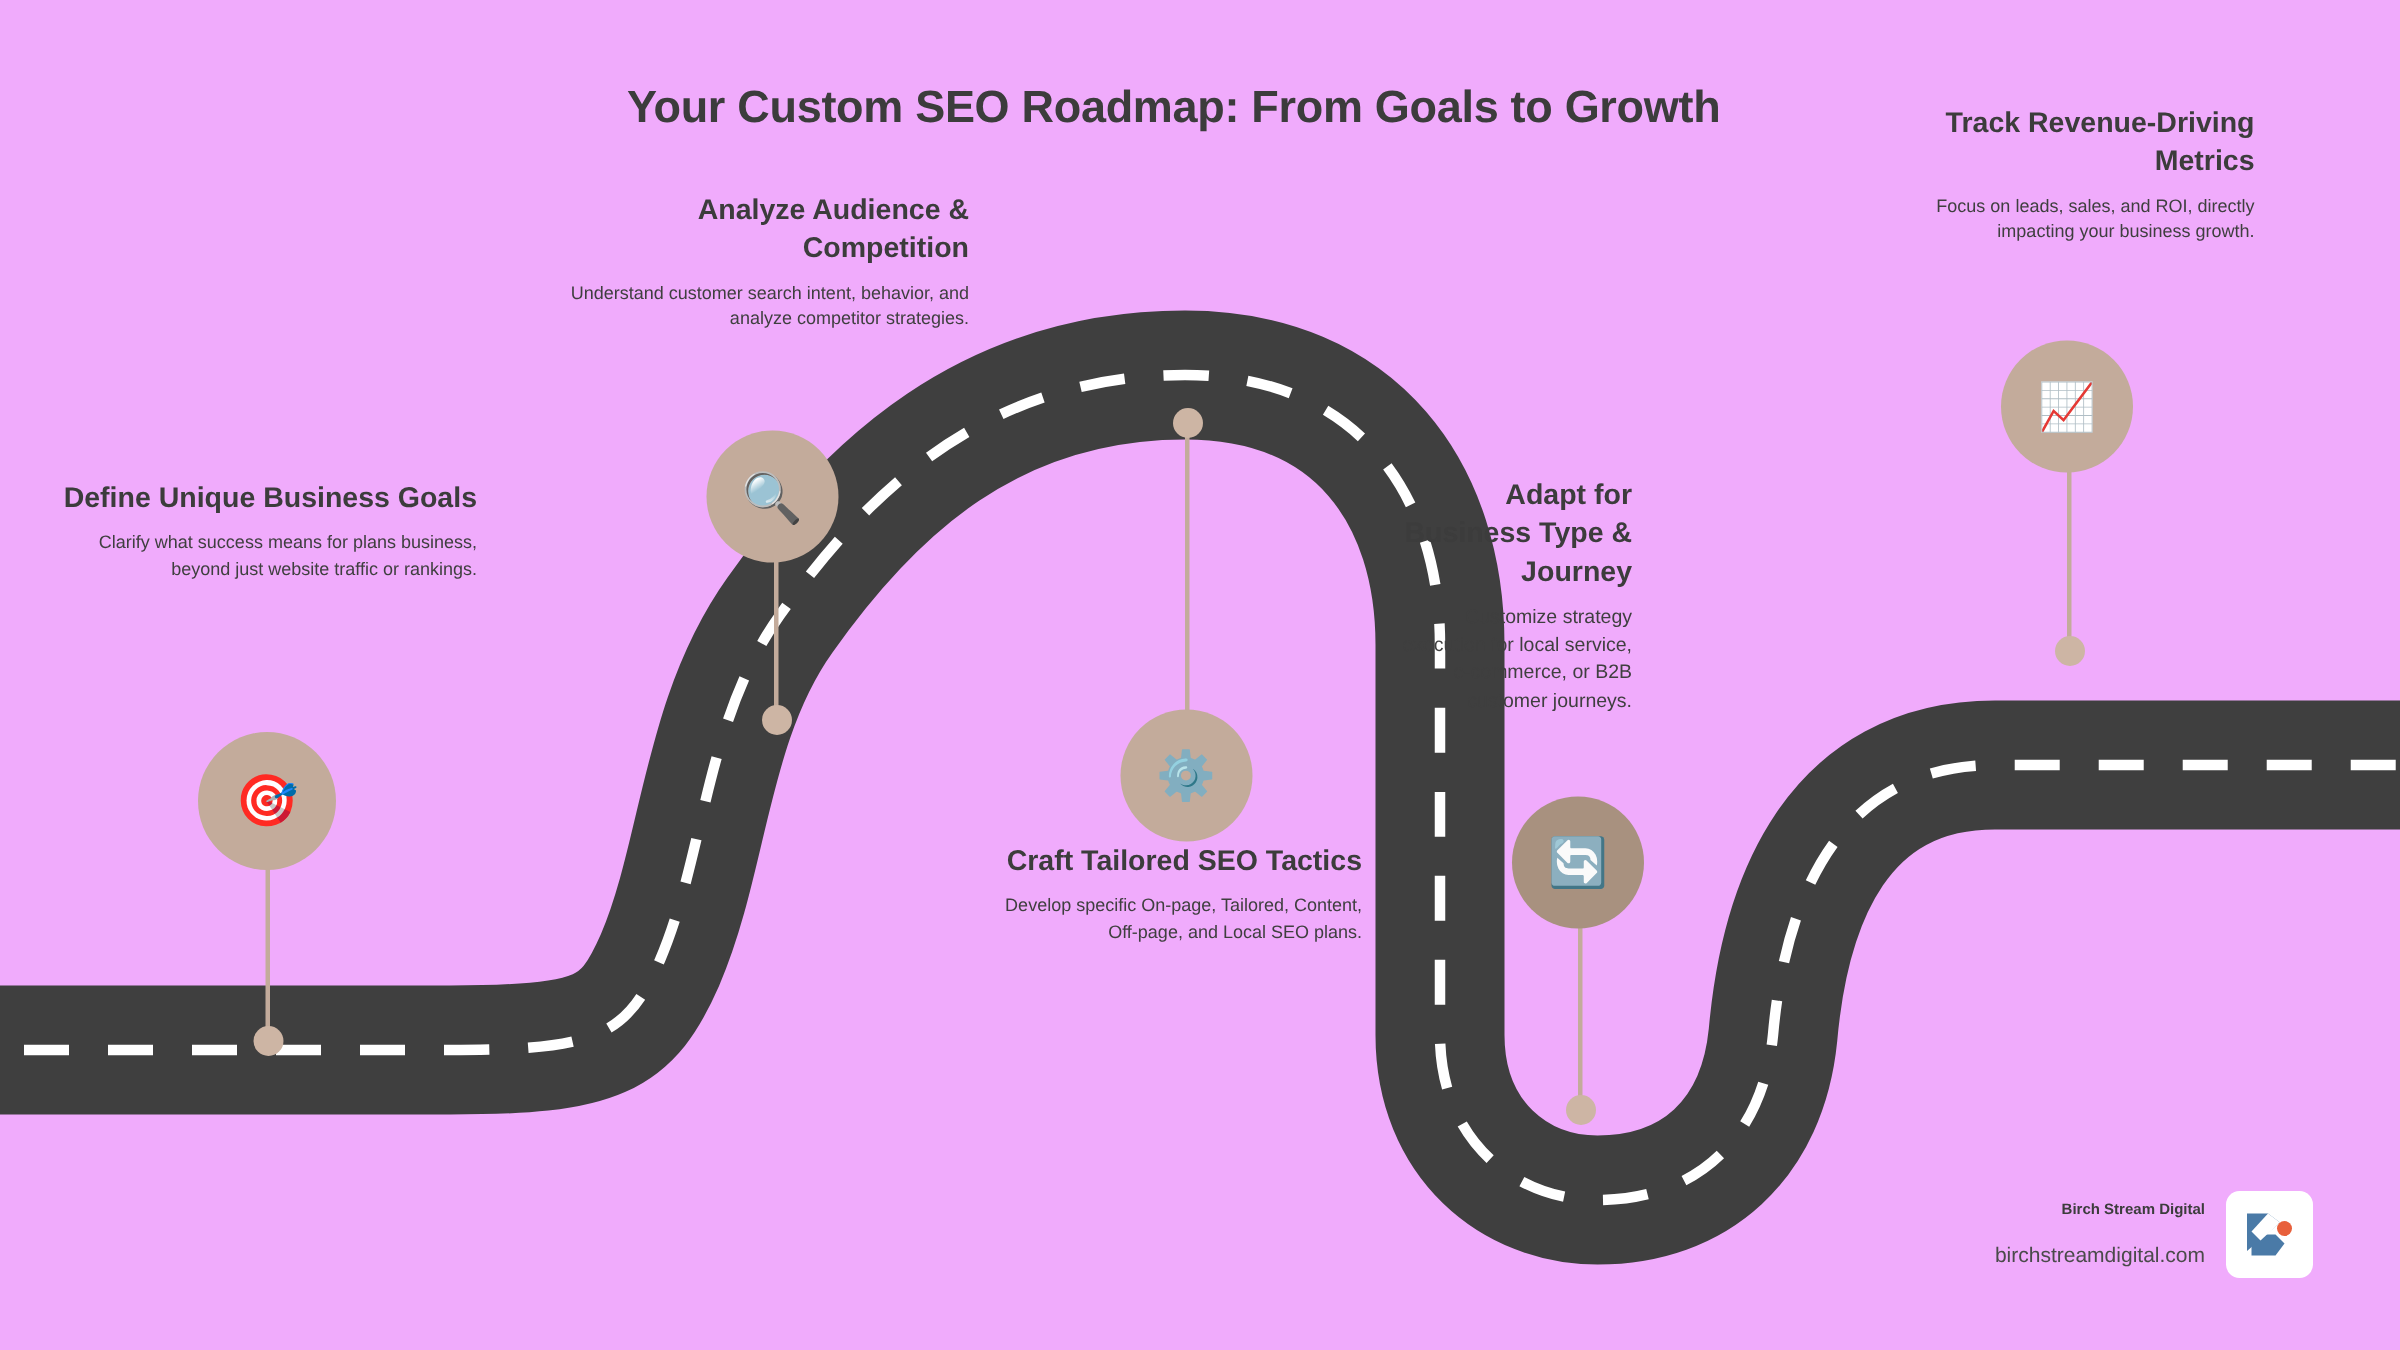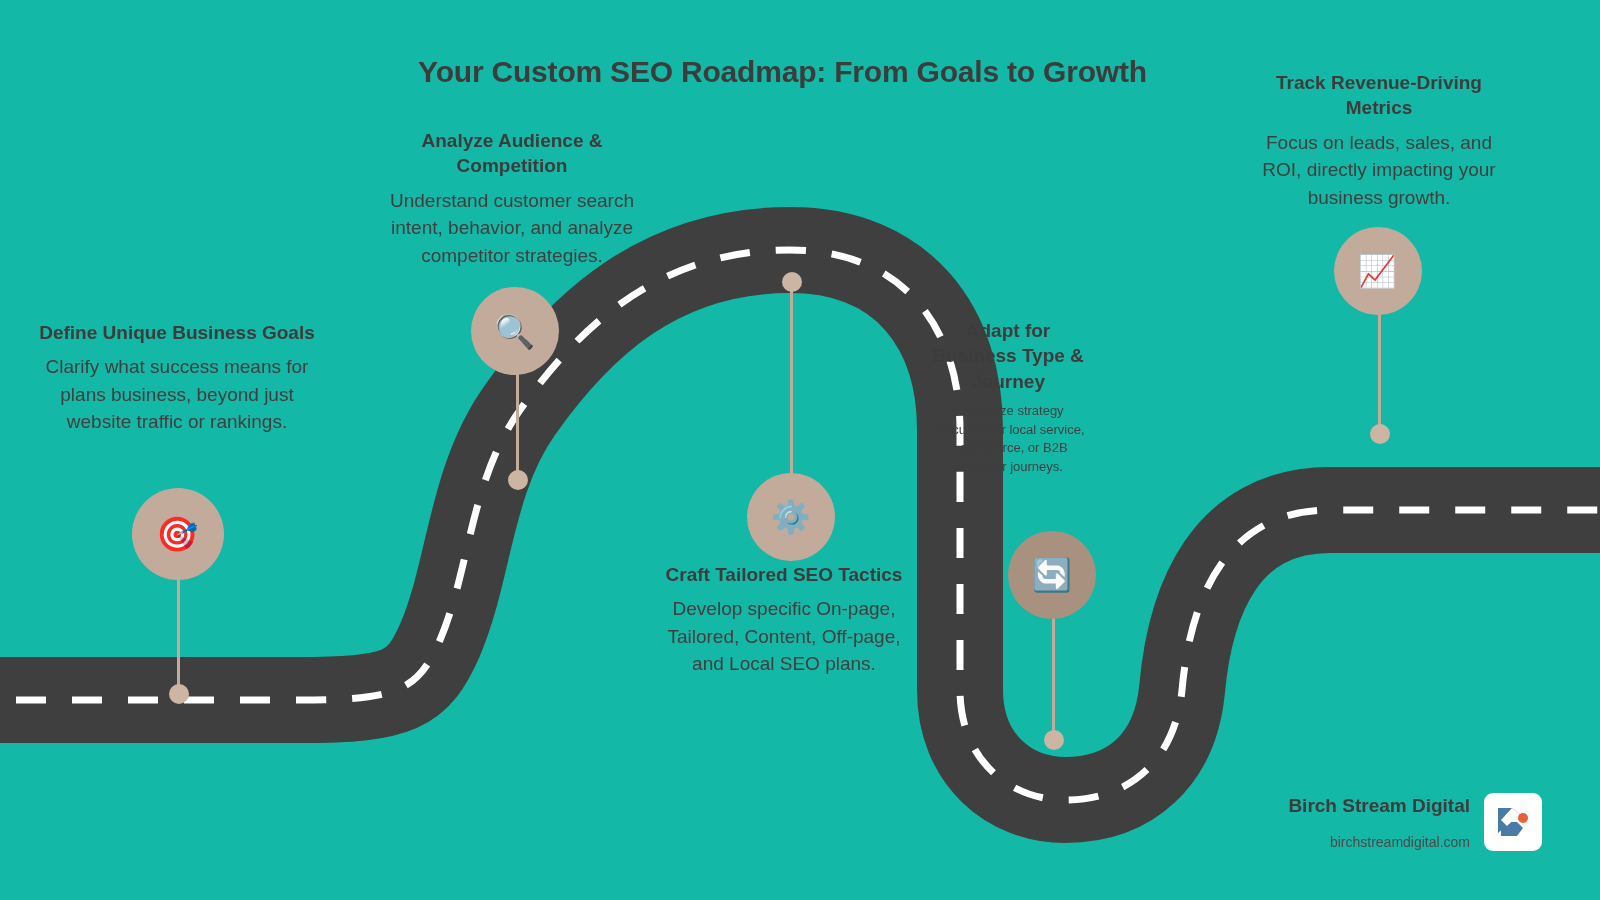--- a/index.html
+++ b/index.html
@@ -11,21 +11,21 @@
     width: 1600px;
     height: 900px;
     overflow: hidden;
     font-family: "Liberation Sans", sans-serif;
     background: #faf0e7;
   }
   #canvas {
     position: relative;
     width: 1600px;
     height: 900px;
-    background: #14b8a6;
+    background: #f0abfc;
   }
   
   #road-svg {
     position: absolute;
     left: 0;
     top: 0;
     width: 1600px;
     height: 900px;
     display: block;
   }
@@ -41,31 +41,31 @@
     color: #3c3c3c;
     letter-spacing: -0.2px;
     line-height: 1.2;
   }
   
   .step {
     position: absolute;
   }
   .step-text {
     position: absolute;
-    text-align: center;
+    text-align: right;
   }
   .step-title {
     font-size: 19px;
     font-weight: bold;
     color: #3c3c3c;
     line-height: 1.33;
     margin: 0 0 8px 0;
   }
   .step-desc {
-    font-size: 19px;
+    font-size: 12px;
     color: #3f3f3f;
     line-height: 1.45;
     margin: 0;
   }
   .step-desc.small {
     font-size: 13px;
     line-height: 1.45;
   }
   
   .marker {
@@ -105,21 +105,21 @@
     right: 58px;
     bottom: 48px;
     display: flex;
     align-items: center;
     gap: 14px;
   }
   #brand-text {
     text-align: right;
   }
   #brand-name {
-    font-size: 19px;
+    font-size: 10px;
     font-weight: bold;
     color: #3c3c3c;
     line-height: 1.45;
   }
   #brand-url {
     font-size: 14px;
     color: #4a4a4a;
     line-height: 1.45;
     margin-top: 12px;
   }

